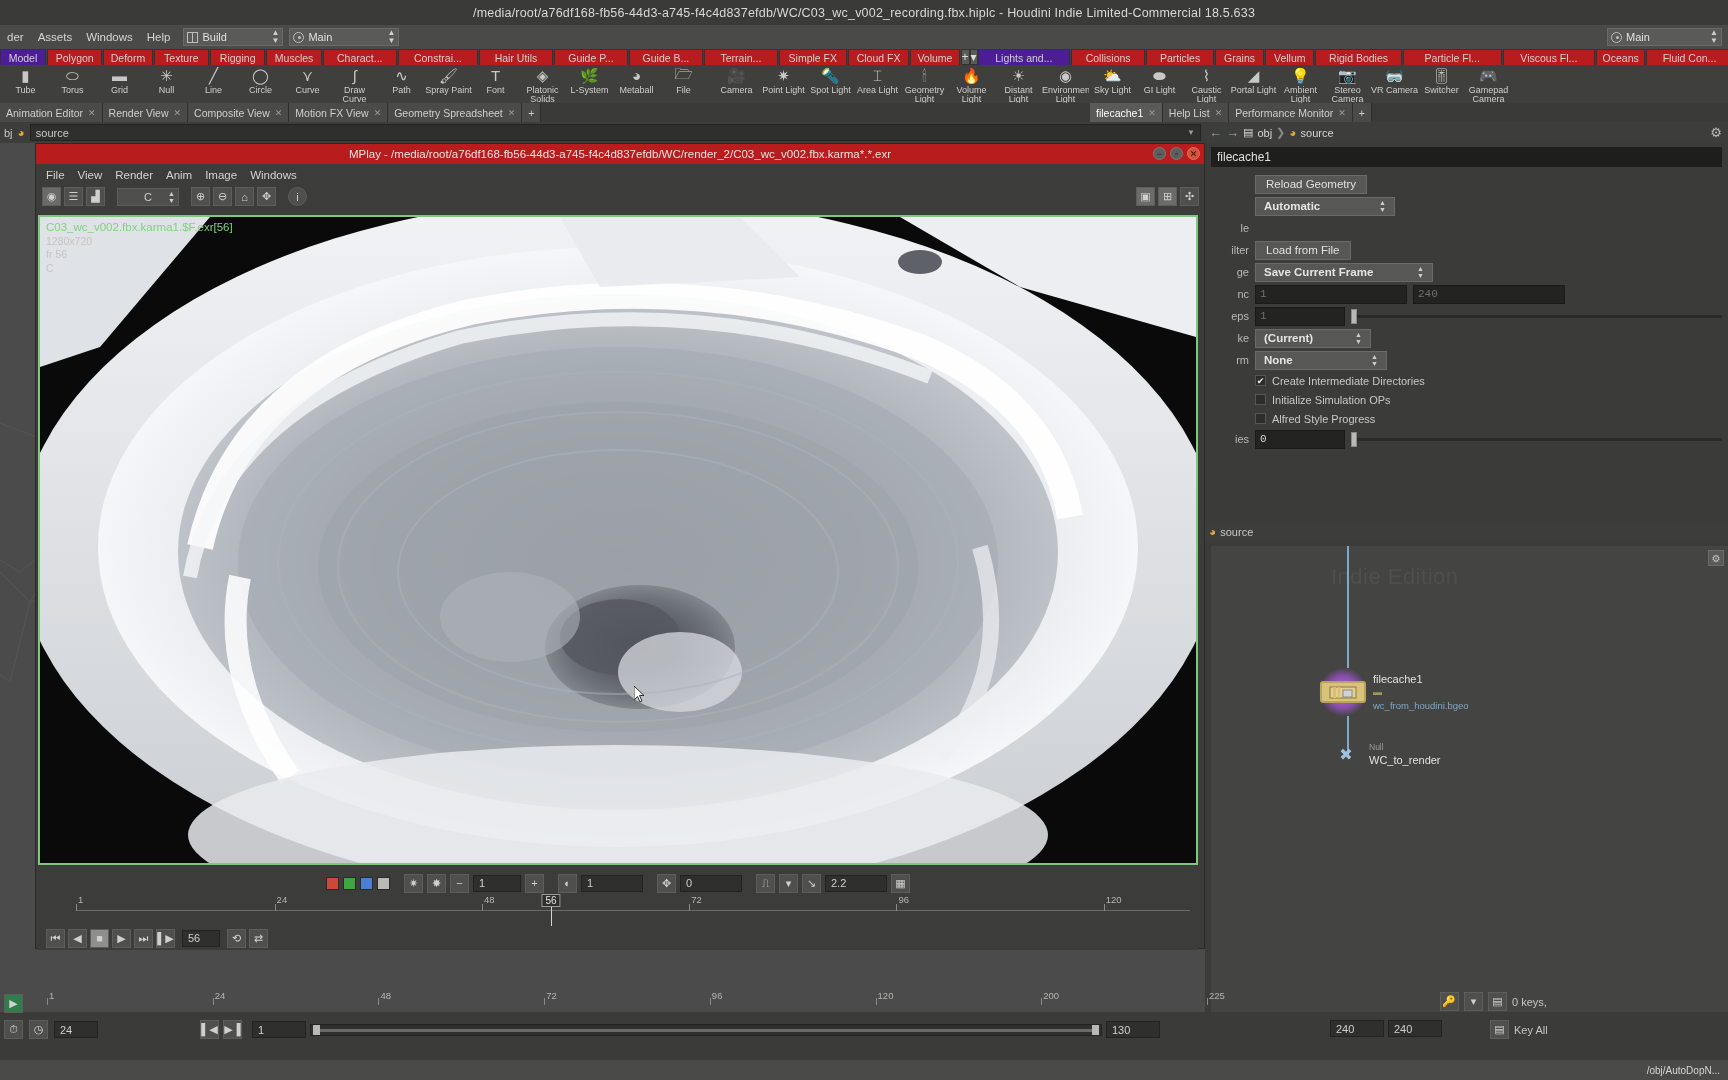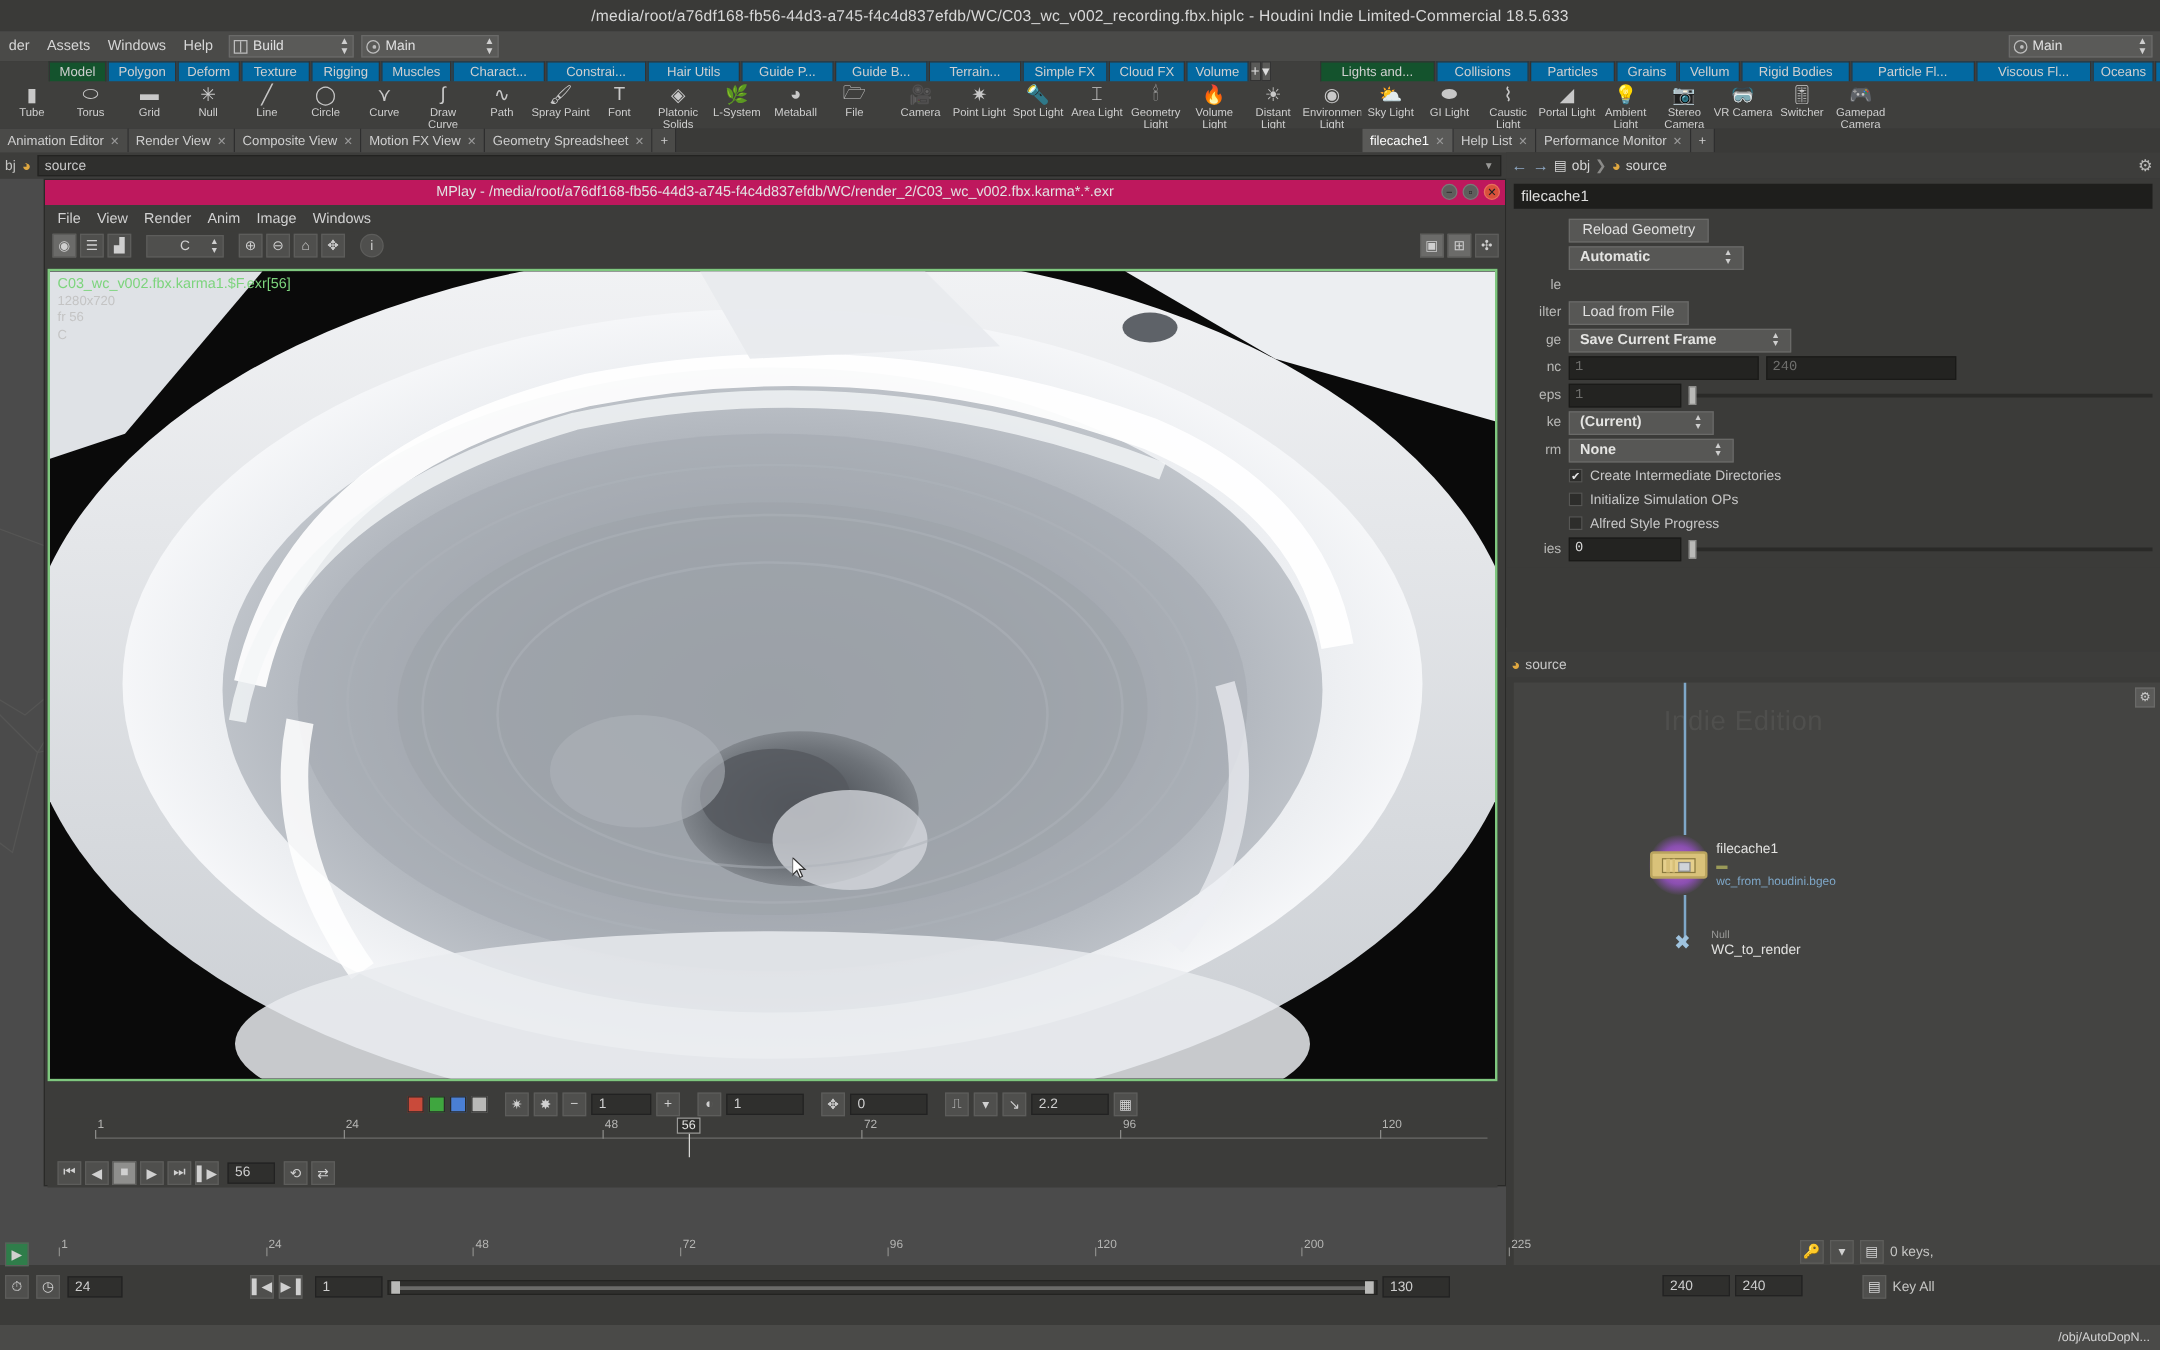--- a/index.html
+++ b/index.html
@@ -23,24 +23,24 @@
     display:flex; flex-direction:column; color:#cfcfcf; }
   .drop .sq { width:11px; height:11px; border:1px solid #bdbdbd; position:relative; }
   .drop .sq:after{content:"";position:absolute;left:4px;top:0;bottom:0;width:1px;background:#bdbdbd;}
   .drop .circ { width:11px;height:11px;border:1px solid #bdbdbd;border-radius:50%;position:relative;}
   .drop .circ:after{content:"";position:absolute;left:3.5px;top:3.5px;width:3px;height:3px;background:#bdbdbd;border-radius:50%;}
   .mainright { position:absolute; right:0; top:25px; height:24px; display:flex; align-items:center; }
 
   
   .shelfwrap { position:absolute; left:0; top:49px; width:1728px; height:54px; background:#3f3f3d; }
   .shelftabs { display:flex; height:16px; align-items:stretch; }
-  .shelftab { background:#0369a1; border:1px solid #333; border-bottom:none; margin-right:1px;
+  .shelftab { background:#b91c1c; border:1px solid #333; border-bottom:none; margin-right:1px;
     font-size:10.5px; color:#d0d0d0; display:flex; align-items:center; justify-content:center;
     padding:0 5px; white-space:nowrap; overflow:hidden; }
-  .shelftab.active { background:#14532d;margin-left:39px; }
+  .shelftab.active { background:#4c1d95; }
   .shelfitems { display:flex; height:38px; align-items:flex-start; padding-left:2px; }
   .shelfitem { width:47px; display:flex; flex-direction:column; align-items:center;
     justify-content:flex-start; }
   .shelfitem .ico { height:21px; display:flex; align-items:center; justify-content:center; font-size:15px; }
   .shelfitem .lbl { font-size:9px; color:#cfcfcf; text-align:center; line-height:8.5px;
     width:47px; overflow:hidden; }
   .shelfdivider { width:2px; background:#2e2e2e; margin:0 2px; }
   .plusbtn { width:20px; height:16px; background:#5a5a58; border:1px solid #333;
     display:flex; align-items:center; justify-content:center; font-size:12px; color:#ddd; }
 
@@ -57,21 +57,21 @@
   .netbg svg { position:absolute; left:-10px; top:280px; opacity:.55; }
 
   .pathbar { position:absolute; left:0; top:122px; width:1205px; height:21px;
     background:#3d3d3b; display:flex; align-items:center; padding:0 4px; gap:5px; }
   .pathfield { flex:1; height:17px; background:#2f2f2d; border:1px solid #232321;
     display:flex; align-items:center; padding:0 5px; font-size:11px; color:#c9c9c9; }
 
   
   .mplay { position:absolute; left:35px; top:143px; width:1170px; height:806px;
     background:#3c3c3a; border:1px solid #2a2a28; }
-  .mp-title { height:20px; background:#be185d; display:flex; align-items:center;
+  .mp-title { height:20px; background:#b91c1c; display:flex; align-items:center;
     justify-content:center; position:relative; }
   .mp-title .t { font-size:11.5px; color:#e2e2e2; }
   .mp-wbtns { position:absolute; right:4px; top:3px; display:flex; gap:4px; }
   .wb { width:13px; height:13px; border-radius:50%; background:#5e5e5c; border:1px solid #7a7a78;
     display:flex; align-items:center; justify-content:center; font-size:9px; color:#222; }
   .wb.close { background:#d9503b; border-color:#e8705c; }
   .mp-menu { height:21px; background:#3c3c3a; display:flex; align-items:center; padding-left:10px; gap:13px; }
   .mp-menu span { font-size:11.5px; color:#d2d2d2; }
   .mp-tools { height:23px; background:#3c3c3a; display:flex; align-items:center;
     padding-left:6px; gap:3px; position:relative; }

